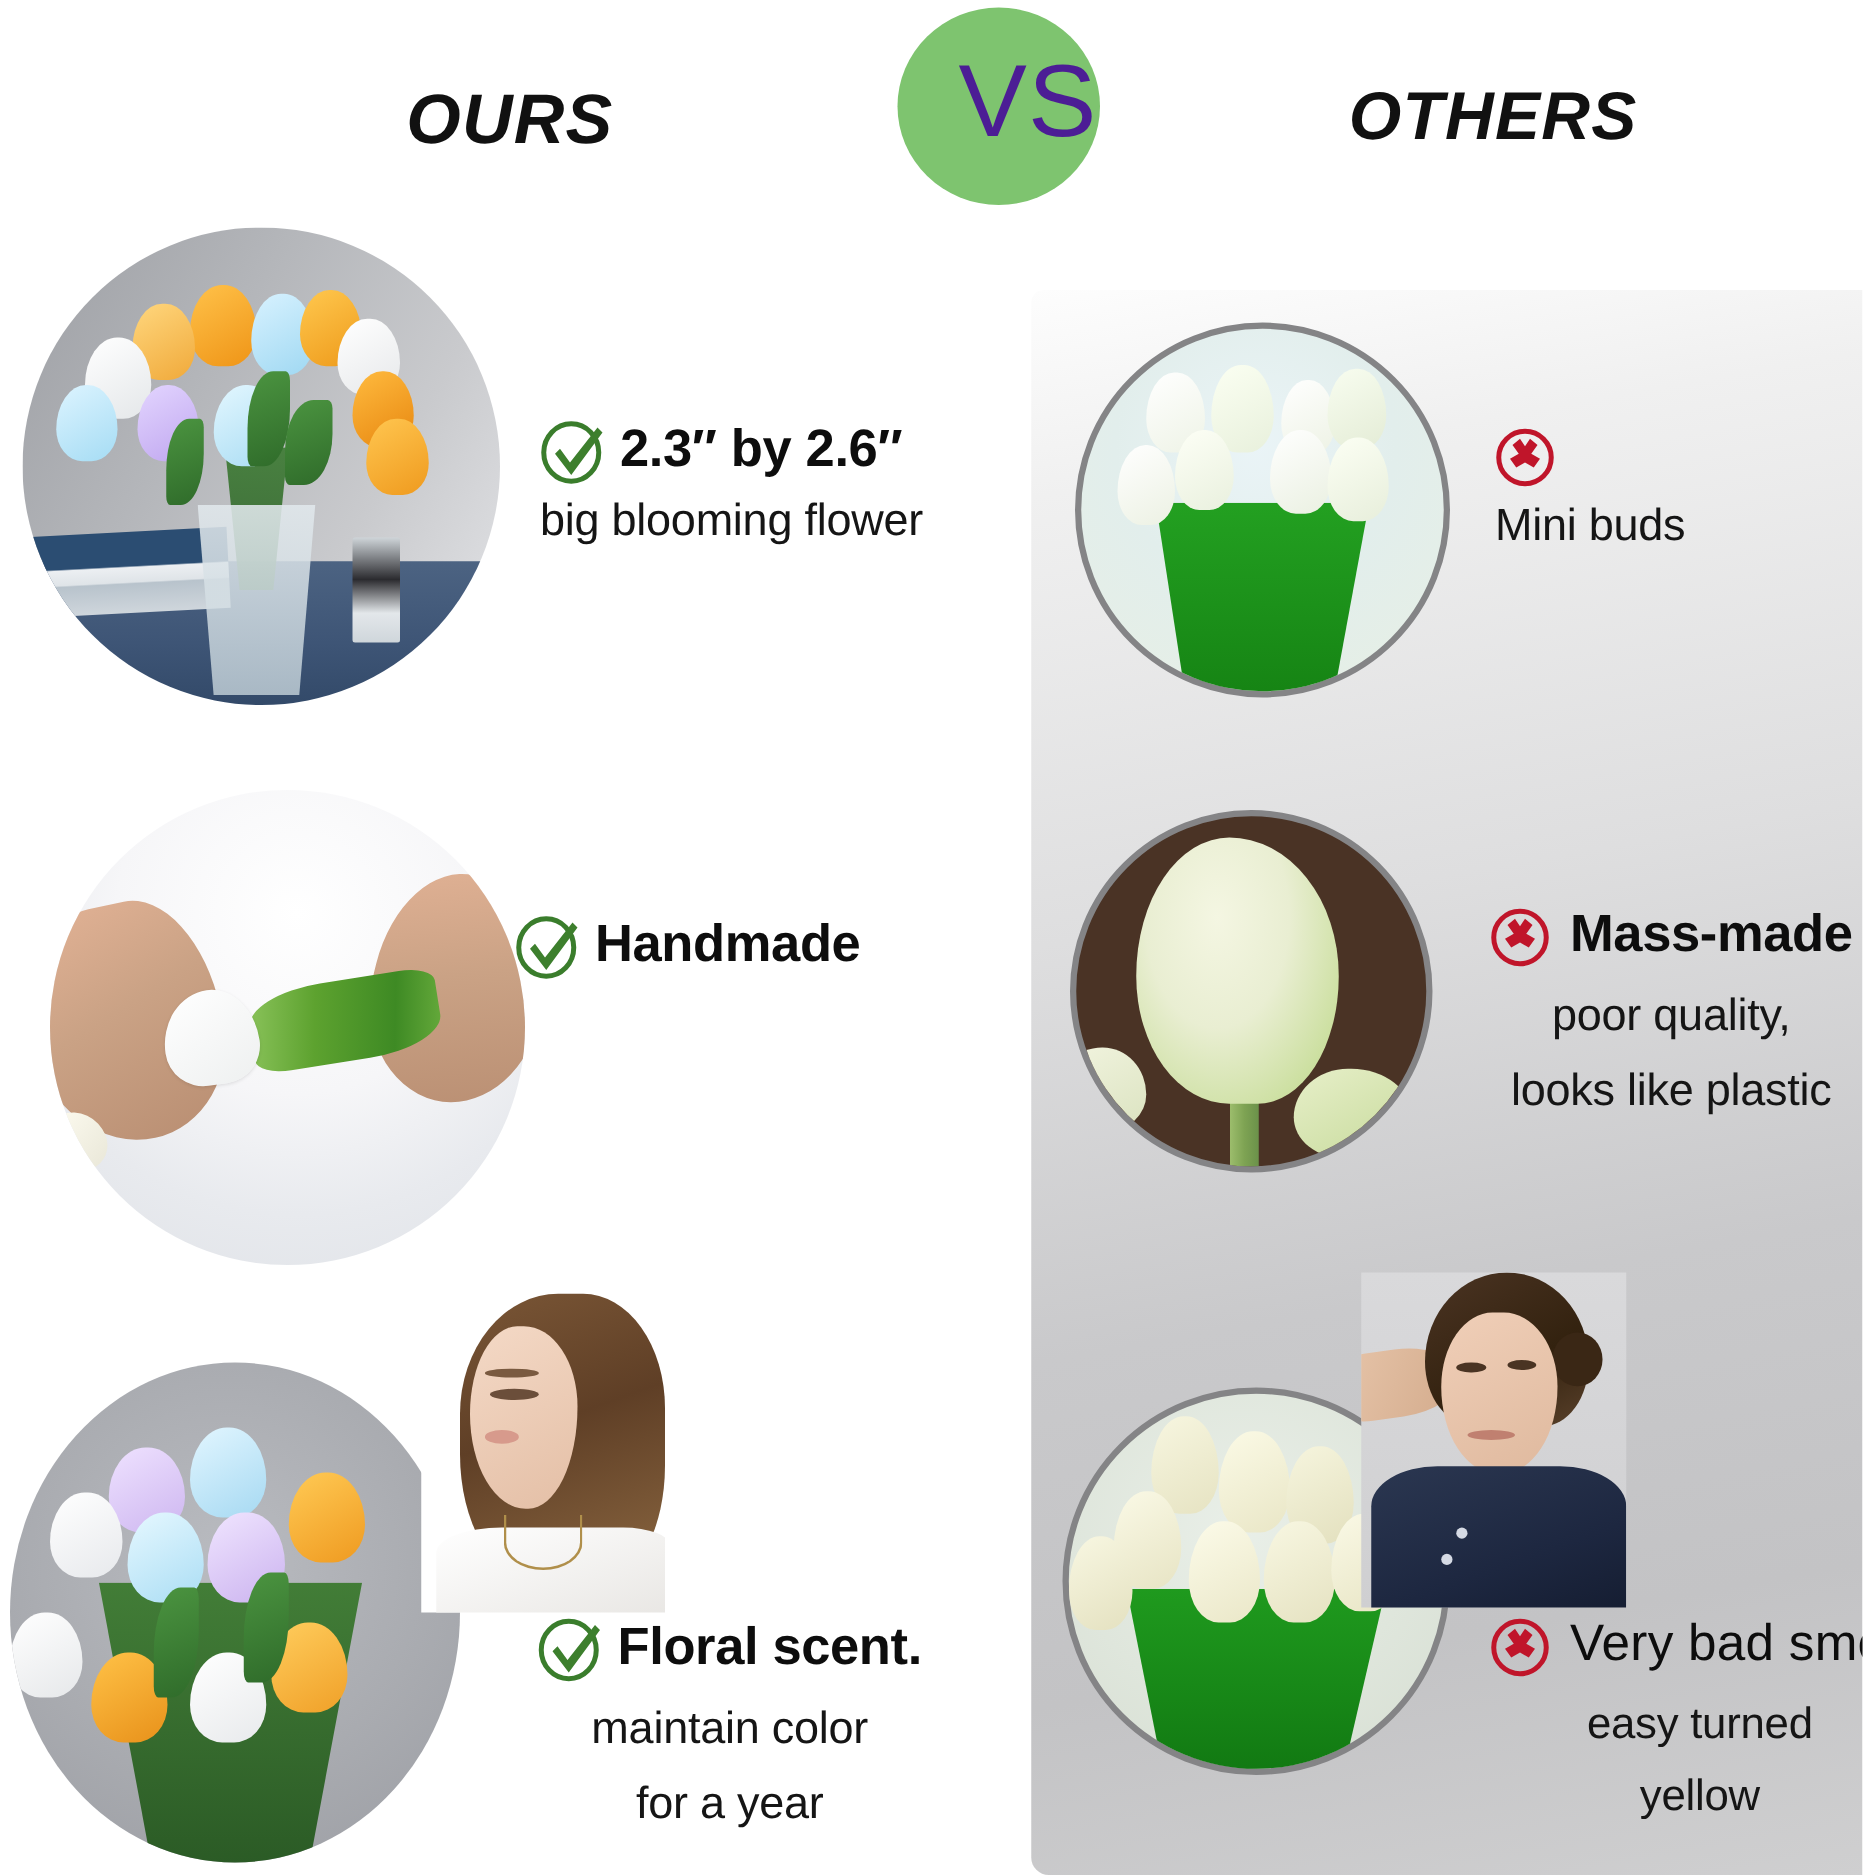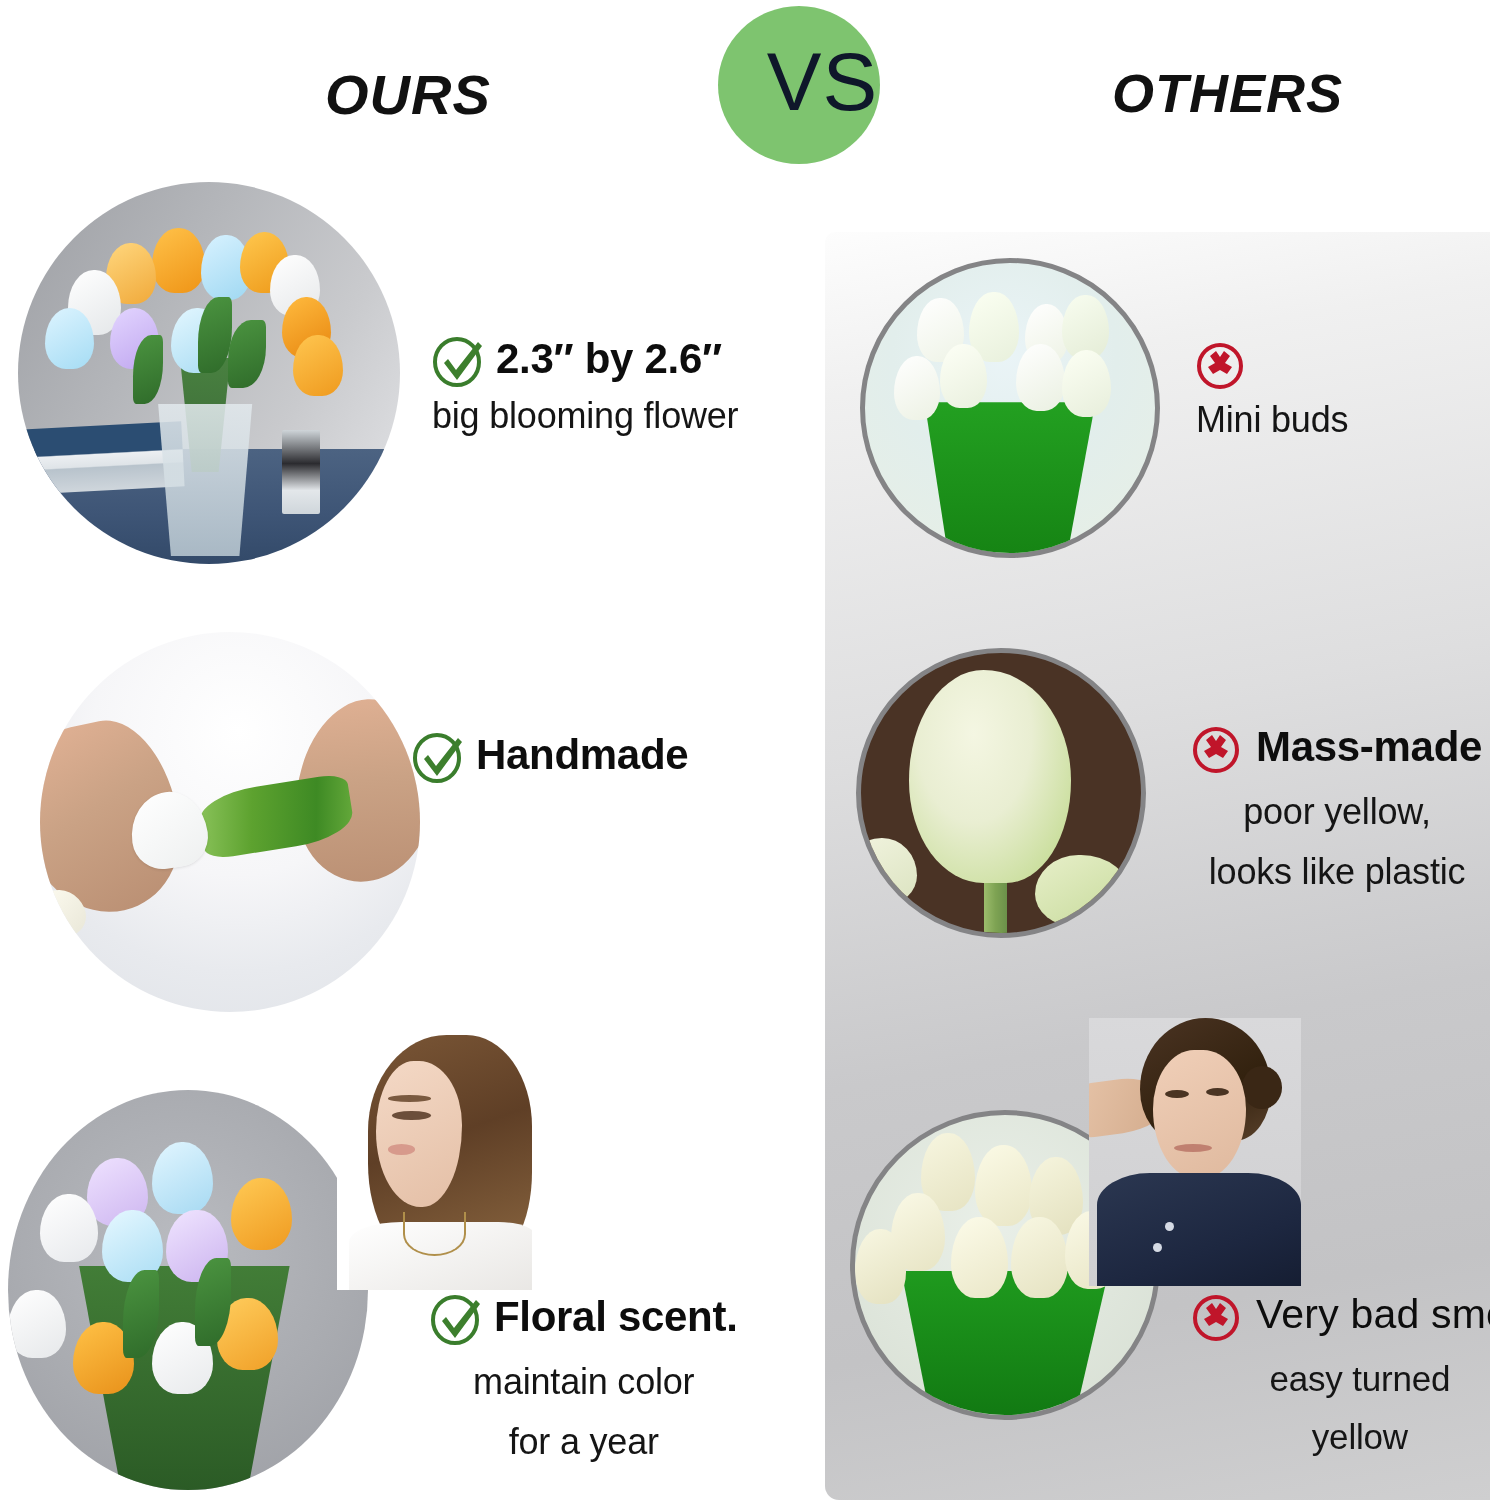--- a/index.html
+++ b/index.html
@@ -36,34 +36,34 @@
   
   .hdr {
     position: absolute;
     font-weight: 700;
     font-style: italic;
     color: #111;
     letter-spacing: 1px;
     white-space: nowrap;
   }
   #hdr-ours  { left: 325px; top: 62px; font-size: 56px; }
-  #hdr-others{ left: 1112px; top: 62px; font-size: 54px; }
+  #hdr-others{ left: 1079px; top: 62px; font-size: 54px; }
 
   .vs-badge {
     position: absolute;
     left: 718px; top: 6px;
     width: 162px; height: 158px;
     border-radius: 50%;
     background: #7ec46f;
     display: flex;
     align-items: center;
     justify-content: center;
   }
   .vs-badge span {
-    color: #0f172a;
+    color: #4c1d95;
     font-size: 82px;
     font-weight: 400;
     letter-spacing: 1px;
     line-height: 1;
     padding-bottom: 6px;
     margin-left: 47px;
   }
 
   
   .photo {
@@ -480,21 +480,21 @@
   <div class="feature" id="feat-oth-2">
     <div class="feat-head">
       <span class="icon-wrap">
         <svg width="56" height="52" viewBox="0 0 56 52">
           <circle cx="24" cy="26" r="21" fill="none" stroke="#c0152a" stroke-width="4"></circle>
           <path d="M14 16 L20 11 L24 17 L28 11 L34 16 L29 23 L36 27 L31 34 L24 30 L17 34 L12 27 L19 23 Z" fill="#c0152a"></path>
         </svg>
       </span>
       <span class="feat-title">Mass-made</span>
     </div>
-    <div class="feat-sub loose">poor yellow,
+    <div class="feat-sub loose">poor quality,
 looks like plastic</div>
   </div>
 
   <div class="photo ring" id="ph-oth-3">
     <div class="leaves ph-layer"></div>
     <div class="tul" style="left:22%;top:6%;width:18%;height:26%;background:linear-gradient(150deg,#f7f6e0,#e6e3c2);"></div>
     <div class="tul" style="left:40%;top:10%;width:19%;height:27%;background:linear-gradient(150deg,#fbfae6,#e9e6c6);"></div>
     <div class="tul" style="left:58%;top:14%;width:18%;height:26%;background:linear-gradient(150deg,#f6f5de,#e3e0be);"></div>
     <div class="tul" style="left:12%;top:26%;width:18%;height:26%;background:linear-gradient(150deg,#faf9e6,#e7e4c4);"></div>
     <div class="tul" style="left:0%;top:38%;width:17%;height:25%;background:linear-gradient(150deg,#f8f7e2,#e4e1c0);"></div>

